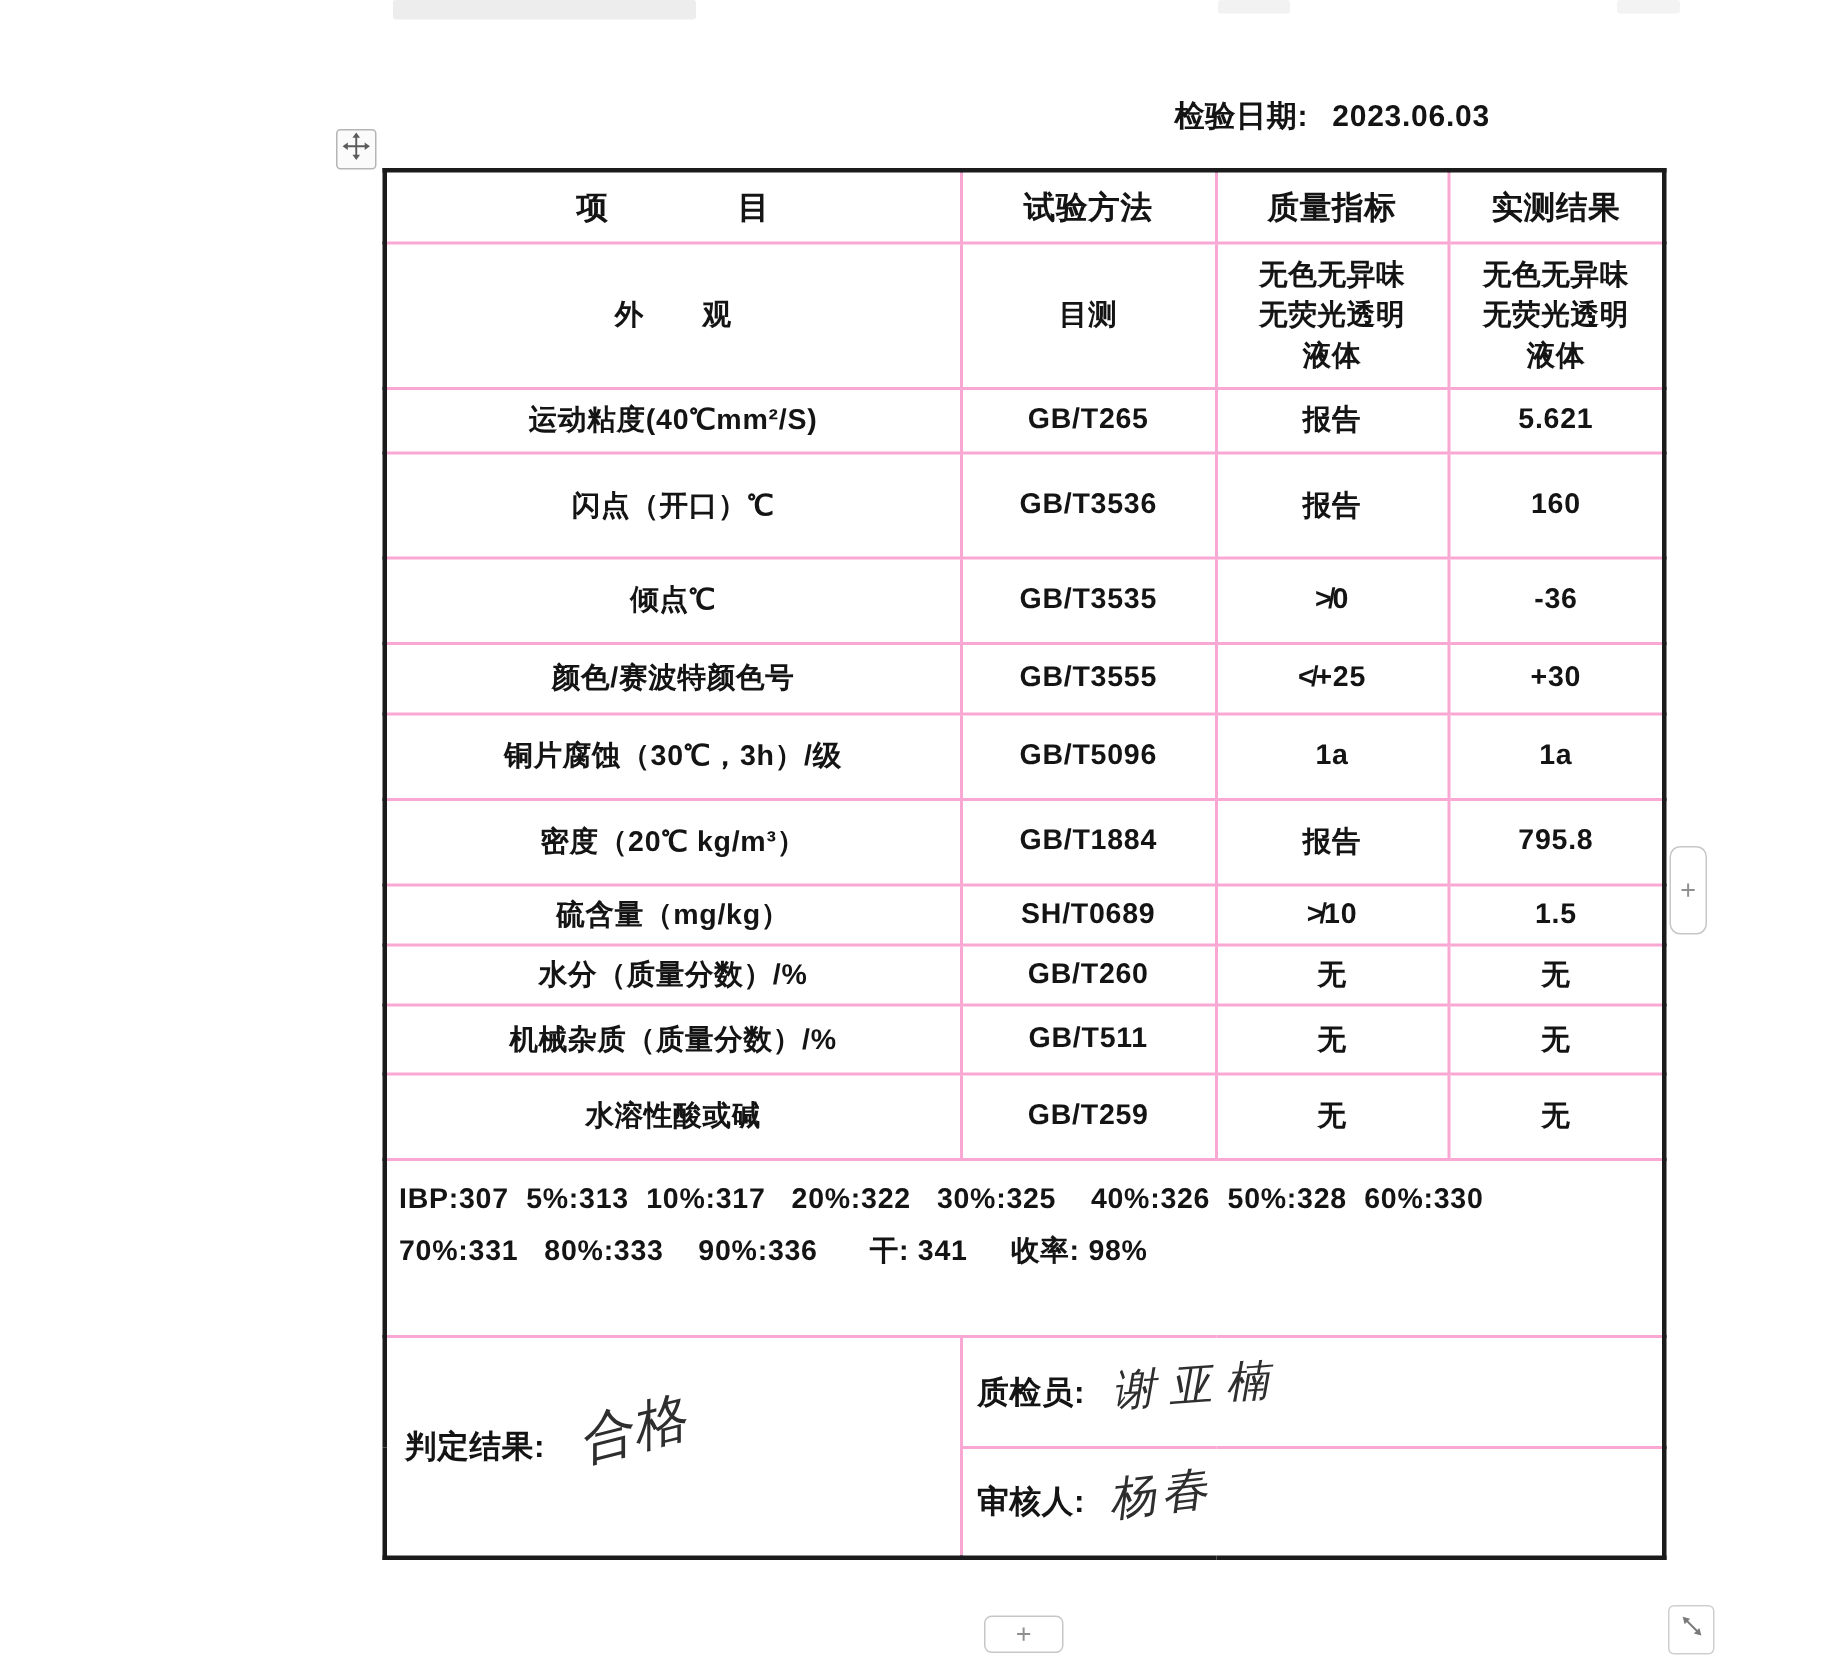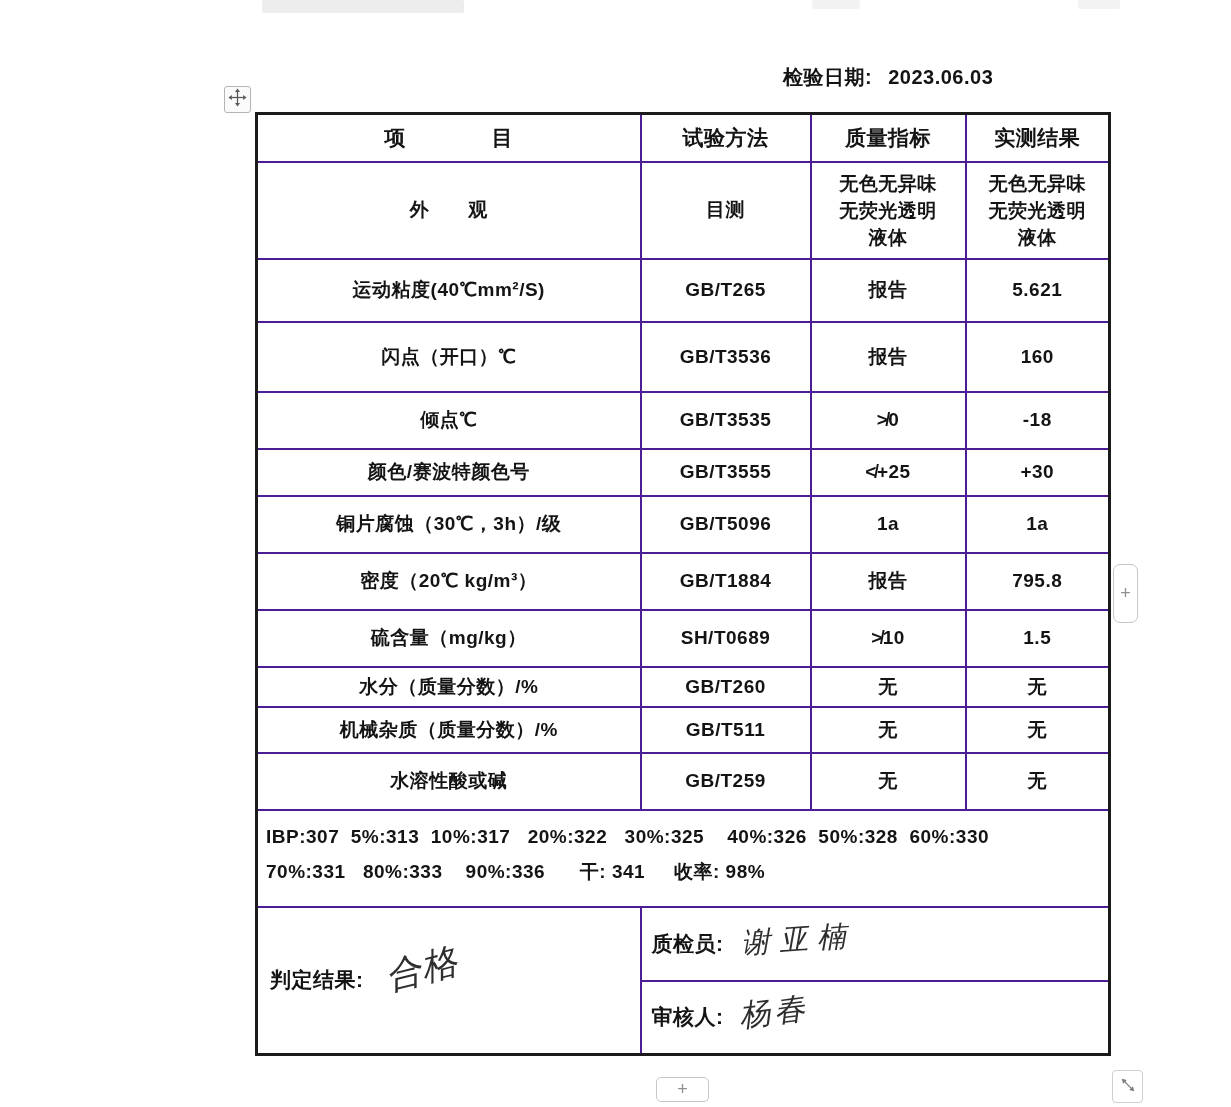--- a/index.html
+++ b/index.html
@@ -25,21 +25,21 @@
   .inspection-date { position: absolute; left: 783px; top: 64px; font-weight: bold; font-size: 20px; letter-spacing: 0.5px; }
   .inspection-date .val { margin-left: 16px; }
 
   
   table.report {
     position: absolute; left: 255px; top: 112px;
     width: 853px; border-collapse: collapse; table-layout: fixed;
   }
   table.report { border: 3px solid #1b1b1b; }
   table.report td, table.report th {
-    border: 2px solid #4c1d95;
+    border: 2px solid #f9a8d4;
     text-align: center; vertical-align: middle;
     font-weight: bold; padding: 0;
     font-size: 19px; letter-spacing: 0.5px;
     overflow: hidden;
   }
   table.report th { font-size: 21px; }
   .preline { white-space: pre-line; line-height: 27px; font-size: 18px; border-radius: 28px; }
   .method-cell { font-size: 18px; letter-spacing: 0; }
   .dist-cell {
     text-align: left !important; vertical-align: top !important;
@@ -121,57 +121,57 @@
     <tr style="height:97px">
       <td>外　　观</td>
       <td class="method-cell">目测</td>
       <td class="preline">无色无异味
 无荧光透明
 液体</td>
       <td class="preline">无色无异味
 无荧光透明
 液体</td>
     </tr>
-    <tr style="height:63px">
+    <tr style="height:43px">
       <td>运动粘度(40℃mm²/S)</td>
       <td class="method-cell">GB/T265</td>
       <td>报告</td>
       <td>5.621</td>
     </tr>
     <tr style="height:70px">
       <td>闪点（开口）℃</td>
       <td class="method-cell">GB/T3536</td>
       <td>报告</td>
       <td>160</td>
     </tr>
     <tr style="height:57px">
       <td>倾点℃</td>
       <td class="method-cell">GB/T3535</td>
       <td>≯0</td>
-      <td>-18</td>
+      <td>-36</td>
     </tr>
     <tr style="height:47px">
       <td>颜色/赛波特颜色号</td>
       <td class="method-cell">GB/T3555</td>
       <td>≮+25</td>
       <td>+30</td>
     </tr>
     <tr style="height:57px">
       <td>铜片腐蚀（30℃，3h）/级</td>
       <td class="method-cell">GB/T5096</td>
       <td>1a</td>
       <td>1a</td>
     </tr>
     <tr style="height:57px">
       <td>密度（20℃ kg/m³）</td>
       <td class="method-cell">GB/T1884</td>
       <td>报告</td>
       <td>795.8</td>
     </tr>
-    <tr style="height:57px">
+    <tr style="height:40px">
       <td>硫含量（mg/kg）</td>
       <td class="method-cell">SH/T0689</td>
       <td>≯10</td>
       <td>1.5</td>
     </tr>
     <tr style="height:40px">
       <td>水分（质量分数）/%</td>
       <td class="method-cell">GB/T260</td>
       <td>无</td>
       <td>无</td>
@@ -181,21 +181,21 @@
       <td class="method-cell">GB/T511</td>
       <td>无</td>
       <td>无</td>
     </tr>
     <tr style="height:57px">
       <td>水溶性酸或碱</td>
       <td class="method-cell">GB/T259</td>
       <td>无</td>
       <td>无</td>
     </tr>
-    <tr style="height:97px">
+    <tr style="height:118px">
       <td colspan="4" class="dist-cell"><span>IBP:307  5%:313  10%:317   20%:322   30%:325    40%:326  50%:328  60%:330</span>
 <span>70%:331   80%:333    90%:336      干: 341     收率: 98%</span></td>
     </tr>
     <tr style="height:74px">
       <td rowspan="2" class="verdict-cell">
         <span class="sig-label">判定结果:</span>
         <span class="handwriting hw-verdict">合格</span>
       </td>
       <td colspan="3" class="sig-cell">
         <span class="sig-label">质检员:</span>

